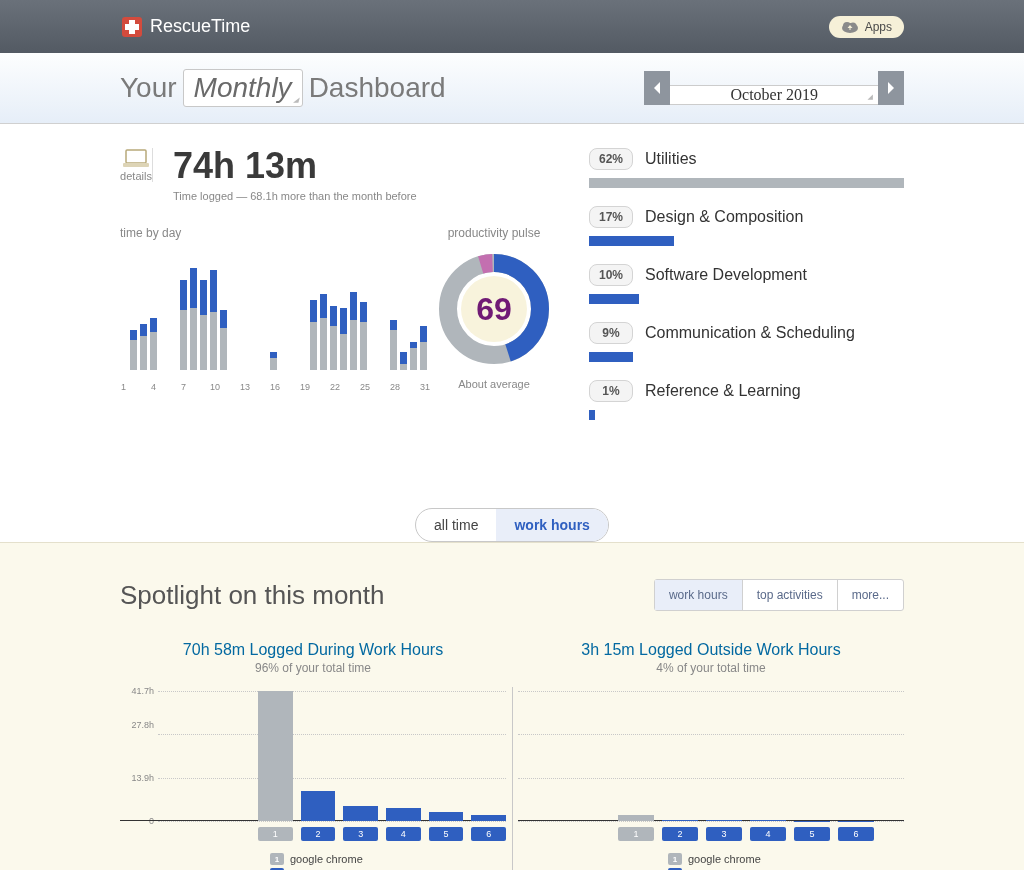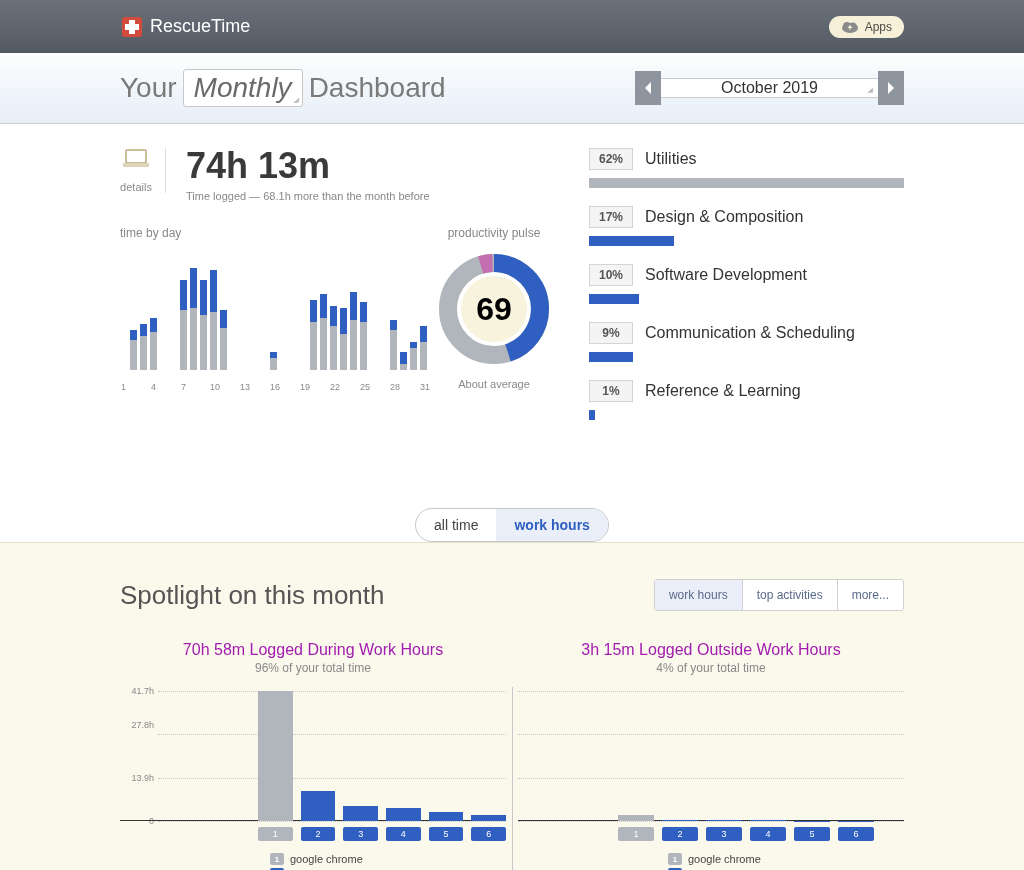--- a/index.html
+++ b/index.html
@@ -11,61 +11,61 @@
 .logo-icon svg { display: block; }
 .logo-text { color: #fff; font-size: 18px; font-weight: 300; }
 .apps-btn { background: #f6f0d8; border-radius: 12px; padding: 4px 12px; display: flex; align-items: center; gap: 6px; font-size: 12px; color: #4a4a4a; font-weight: 500; cursor: pointer; }
 .apps-btn svg { display: block; }
 
 
 .subbar { background: linear-gradient(to bottom, #fdfefe 0%, #e6eef8 100%); border-bottom: 1px solid #d0d0d0; padding: 16px 120px; display: flex; align-items: center; justify-content: space-between; }
 .page-title { font-size: 28px; color: #7a7a7a; font-weight: 300; display: flex; align-items: center; gap: 6px; }
 .page-title-box { border: 1px solid #c8c8c8; background: #fff; border-radius: 3px; padding: 2px 10px; font-style: italic; color: #6a6a6a; position: relative; }
 .page-title-box::after { content: "◢"; font-size: 7px; color: #bbb; position: absolute; right: 3px; bottom: 2px; }
-.date-picker { display: flex; align-items: center; }
+.date-picker { display: flex; align-items: flex-end; font-family: Liberation Serif, serif; }
 .date-arrow { width: 26px; height: 34px; background: #8e959e; display: flex; align-items: center; justify-content: center; cursor: pointer; }
 .date-arrow svg { display: block; }
 .date-display { background: #fff; border-top: 1px solid #ccc; border-bottom: 1px solid #ccc; padding: 0 60px; font-size: 16px; font-weight: 500; display: flex; align-items: center; position: relative; }
 .date-display::after { content: "◢"; font-size: 7px; color: #bbb; position: absolute; right: 5px; bottom: 3px; }
 
 
 .main { padding: 24px 120px 40px; display: flex; gap: 40px; }
 .left-col { flex: 1; }
 .right-col { flex: 1; }
 
 
 .time-header { display: flex; align-items: flex-start; gap: 20px; margin-bottom: 24px; }
-.details-box { display: flex; flex-direction: column; align-items: center; gap: 11px; border-right: 1px solid #ddd; padding-right: 13px; }
+.details-box { display: flex; flex-direction: column; align-items: center; gap: 0; border-right: 1px solid #ddd; padding-right: 0; }
 .laptop-icon svg { display: block; }
 .details-text { font-size: 11px; color: #888; }
 .time-val { font-size: 36px; font-weight: 700; color: #3a3a3a; line-height: 1; }
 .time-sub { font-size: 11px; color: #888; margin-top: 6px; }
 
 
 .charts-row { display: flex; gap: 12px; }
 .time-by-day { flex: 1.3; }
 .pulse { flex: 1; display: flex; flex-direction: column; align-items: center; }
 .section-label { font-size: 12px; color: #888; margin-bottom: 10px; }
 
 .bars-wrap { height: 120px; display: flex; align-items: flex-end; gap: 3px; }
 .bar { width: 7px; display: flex; flex-direction: column; justify-content: flex-end; }
 .bar-top { background: #2f5fc0; width: 100%; }
 .bar-bot { background: #b0b6bb; width: 100%; }
 .x-labels { display: flex; gap: 3px; margin-top: 12px; font-size: 9px; color: #888; }
 .x-labels span { width: 7px; text-align: center; }
 
 .donut { width: 110px; height: 110px; position: relative; margin-top: 4px; }
 .donut svg { transform: rotate(-90deg); }
-.donut-center { position: absolute; inset: 22px; background: #f8f3dc; border-radius: 50%; display: flex; align-items: center; justify-content: center; font-size: 32px; font-weight: 700; color: #000000; }
+.donut-center { position: absolute; inset: 22px; background: #f8f3dc; border-radius: 50%; display: flex; align-items: center; justify-content: center; font-size: 32px; font-weight: 700; color: #701a75; }
 .pulse-text { font-size: 11px; color: #888; margin-top: 14px; }
 
 
 .cat { margin-bottom: 18px; }
 .cat-head { display: flex; align-items: center; gap: 12px; }
-.cat-pct { border: 1px solid #d4d4d4; background: #f4f4f4; border-radius: 0; font-size: 12px; color: #555; padding: 3px 8px; min-width: 44px; text-align: center; font-weight: 600; }
+.cat-pct { border: 1px solid #d4d4d4; background: #f4f4f4; border-radius: 8px; font-size: 12px; color: #555; padding: 3px 8px; min-width: 44px; text-align: center; font-weight: 600; }
 .cat-name { font-size: 16px; color: #333; font-weight: 500; }
 .cat-bar { height: 10px; background: #2f5fc0; margin-top: 8px; }
 .cat:first-child .cat-bar { background: #b0b6bb; }
 
 
 .toggle-row { display: flex; justify-content: center; margin-top: 30px; }
 .toggle { border: 1px solid #c8c8c8; border-radius: 20px; display: flex; overflow: hidden; background: #fff; }
 .toggle-item { padding: 8px 18px; font-size: 14px; cursor: pointer; }
 .toggle-item.active { background: #e9eef9; color: #2f5fc0; font-weight: 600; }
 .toggle-item:not(.active) { color: #444; }
@@ -74,21 +74,21 @@
 .spotlight { background: #fbf9ec; border-top: 1px solid #e4e0cc; padding: 36px 120px; }
 .spotlight-head { display: flex; justify-content: space-between; align-items: center; margin-bottom: 30px; }
 .spotlight-title { font-size: 26px; font-weight: 300; font-family: "Helvetica Neue Condensed", "Arial Narrow", sans-serif; font-stretch: condensed; color: #555; }
 .tab-group { display: flex; border: 1px solid #d0d0d0; border-radius: 3px; background: #fff; }
 .tab-item { padding: 8px 14px; font-size: 12px; color: #5a6a8a; border-right: 1px solid #d0d0d0; cursor: pointer; }
 .tab-item:last-child { border-right: none; }
 .tab-item.active { background: #e9eef9; }
 
 .spot-cols { display: flex; gap: 12px; position: relative; }
 .spot-col { flex: 1; }
-.spot-h { text-align: center; font-size: 16px; color: #a21caf; font-weight: 400; }
+.spot-h { text-align: center; font-size: 16px; color: #0369a1; font-weight: 400; }
 .spot-sub { text-align: center; font-size: 12px; color: #888; margin-top: 2px; margin-bottom: 16px; }
 
 .spot-chart { height: 150px; position: relative; }
 .y-axis { position: absolute; left: 0; top: 0; bottom: 20px; width: 36px; }
 .y-tick { position: absolute; right: 2px; font-size: 9px; color: #888; transform: translateY(-50%); }
 .grid-line { position: absolute; left: 38px; right: 0; border-top: 1px dotted #c8c8c8; }
 .spot-bars { position: absolute; left: 38px; right: 0; bottom: 20px; top: 0; display: flex; align-items: flex-end; gap: 8px; padding-left: 100px; }
 .spot-bar { width: 36px; }
 .spot-bar.grey { background: #b0b6bb; }
 .spot-bar.blue { background: #2f5fc0; }

